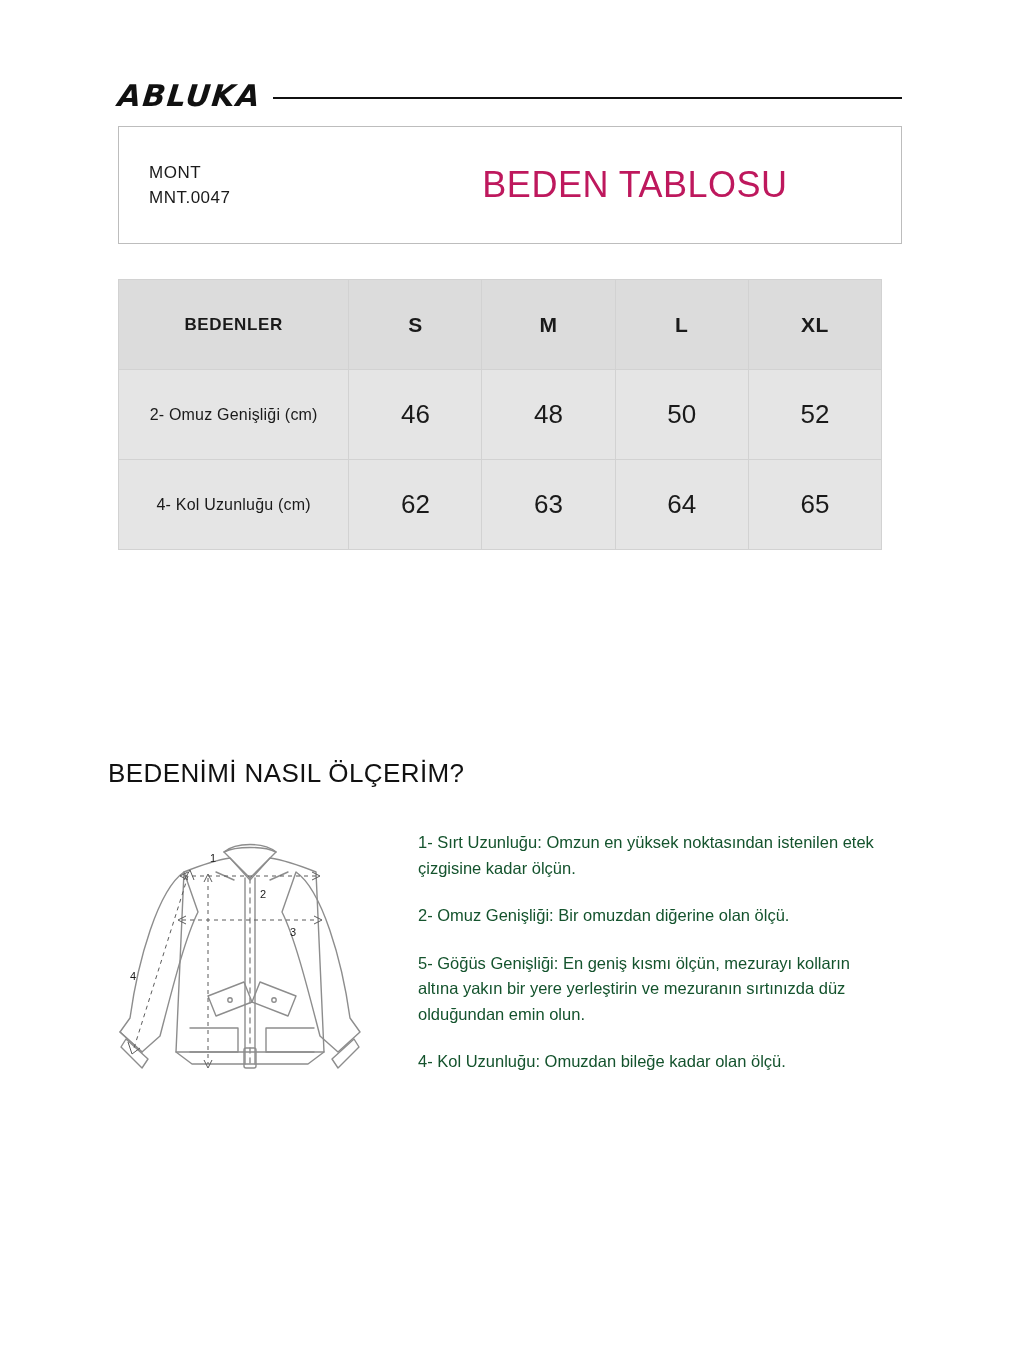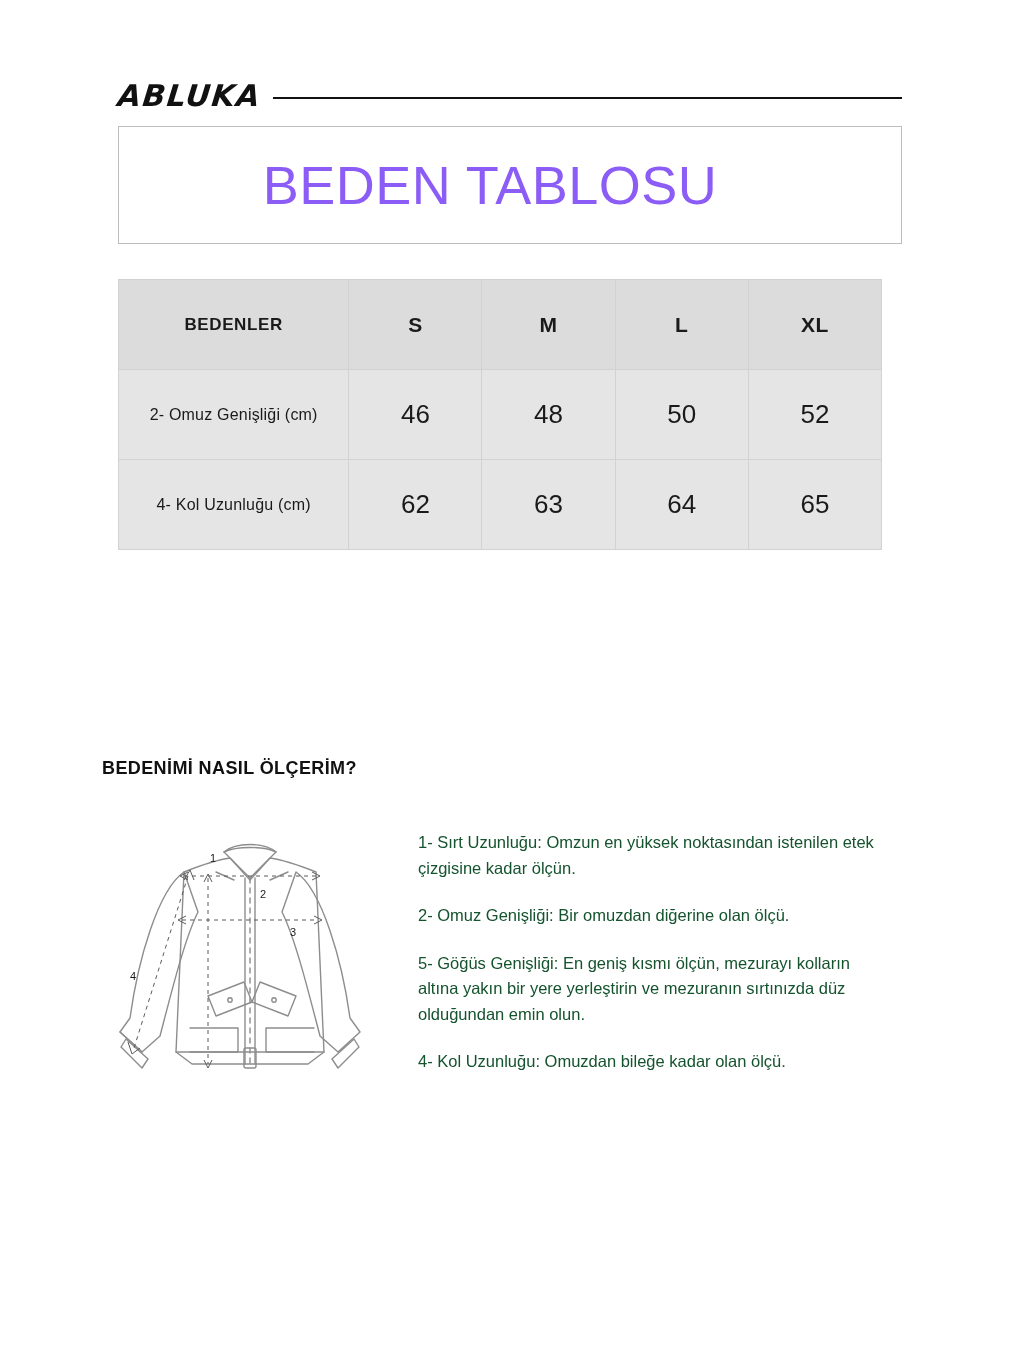--- a/index.html
+++ b/index.html
@@ -71,23 +71,23 @@
   }
   .title-left .line {
     font-size: 17px;
     color: #1a1a1a;
     letter-spacing: 0.5px;
     line-height: 1.5;
   }
   .title-main {
     flex: 1;
     text-align: center;
-    font-size: 54px;
+    font-size: 36px;
     letter-spacing: 0.5px;
-    color: #8b5cf6;
+    color: #be185d;
     padding-right: 40px;
     white-space: nowrap;
   }
 
   
   .size-table {
     position: absolute;
     left: 118px;
     top: 279px;
     width: 764px;
@@ -122,24 +122,24 @@
     color: #1a1a1a;
   }
   .cell-val {
     font-size: 26px;
     color: #1a1a1a;
   }
 
   
   .howto-title {
     position: absolute;
-    left: 102px;
+    left: 108px;
     top: 758px;
-    font-size: 18px;
-    font-weight: bold;
+    font-size: 26px;
+    font-weight: normal;
     letter-spacing: 0.4px;
     color: #111;
   }
 
   .illus {
     position: absolute;
     left: 112px;
     top: 820px;
     width: 280px;
     height: 280px;
@@ -162,20 +162,24 @@
 <body>
 
 <div class="page">
 
   <div class="brand-row">
     <div class="brand-logo">ABLUKA</div>
     <div class="brand-rule"></div>
   </div>
 
   <div class="title-box">
+    <div class="title-left">
+      <div class="line">MONT</div>
+      <div class="line">MNT.0047</div>
+    </div>
     <div class="title-main">BEDEN TABLOSU</div>
   </div>
 
   <table class="size-table">
     <colgroup>
       <col class="col-label">
       <col class="col-size">
       <col class="col-size">
       <col class="col-size">
       <col class="col-size">

